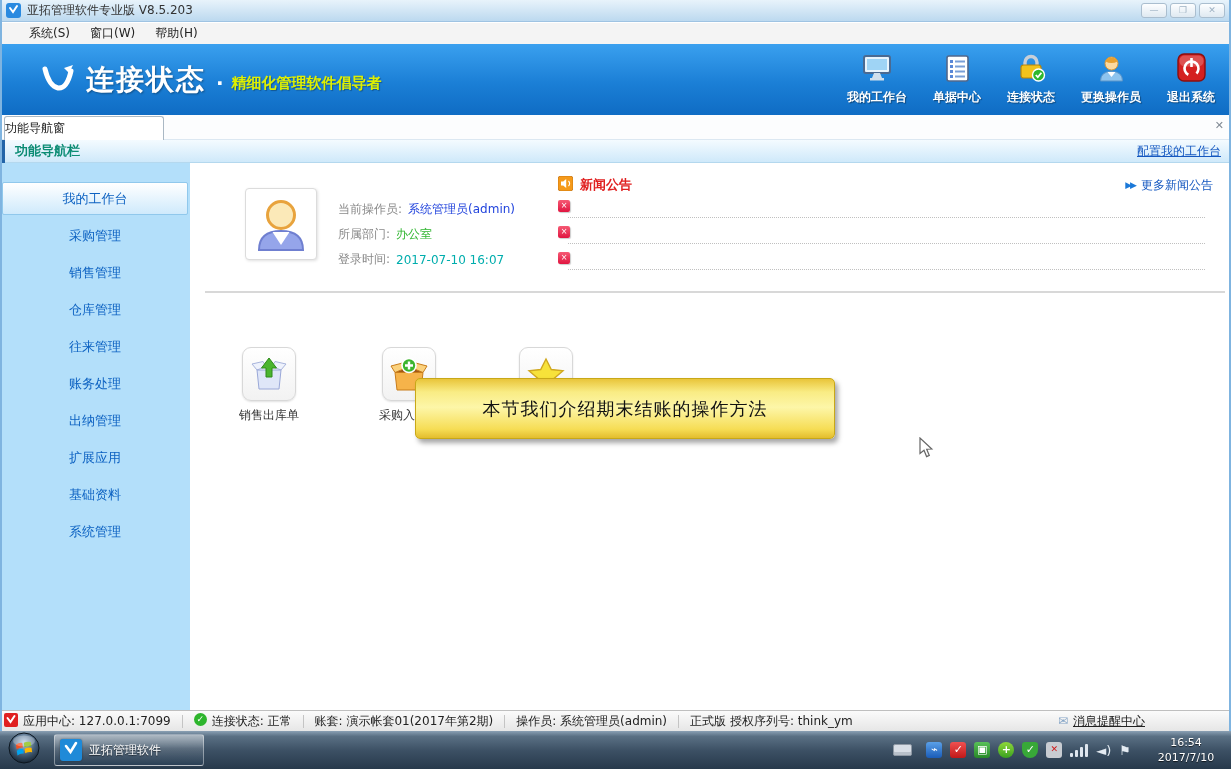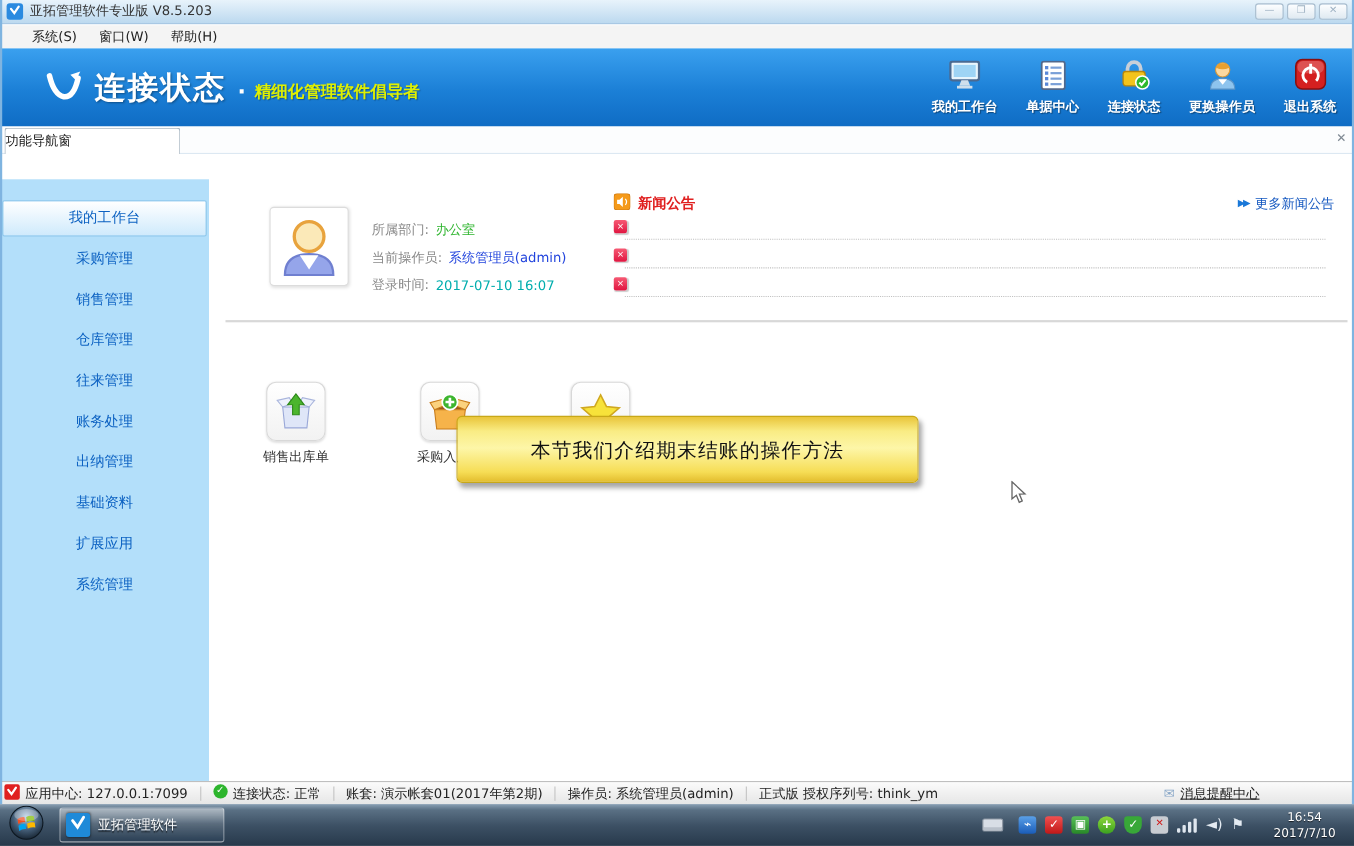--- a/index.html
+++ b/index.html
@@ -247,53 +247,58 @@
         <span class="lbl">退出系统</span>
       </div>
     </div>
   </div>
 
   <div class="tabstrip">
     <div class="tab-active">功能导航窗</div>
     <div class="tab-close">✕</div>
   </div>
 
+  <div class="sectionbar">
+    <div class="sec-accent"></div>
+    <div class="sec-title">功能导航栏</div>
+    <div class="sec-link">配置我的工作台</div>
+  </div>
 
   <div class="bodyarea">
     <div class="sidebar">
       <div class="side-item selected">我的工作台</div>
       <div class="side-item">采购管理</div>
       <div class="side-item">销售管理</div>
       <div class="side-item">仓库管理</div>
       <div class="side-item">往来管理</div>
       <div class="side-item">账务处理</div>
       <div class="side-item">出纳管理</div>
+      <div class="side-item">扩展应用</div>
       <div class="side-item">基础资料</div>
-      <div class="side-item">扩展应用</div>
       <div class="side-item">系统管理</div>
     </div>
 
     <div class="content">
 
       <div class="avatar-card">
         <svg width="60" height="60" viewBox="0 0 60 60">
           <circle cx="30" cy="21" r="13.5" fill="#fbe9b8" stroke="#e8a33d" stroke-width="3"></circle>
           <path d="M8 56 q0 -19 22 -19 q22 0 22 19 z" fill="#95a5ea" stroke="#6f7fd0" stroke-width="2"></path>
           <path d="M21.5 38 l8.5 13 l8.5 -13 z" fill="#fff"></path>
         </svg>
       </div>
 
       <div class="opinfo">
         <div class="row">
+          <span class="lab">当前操作员:</span>
+          <span class="val-op">系统管理员(admin)</span>
+        </div>
+        <div class="row">
           <span class="lab">所属部门:</span>
           <span class="val-dept">办公室</span>
-        </div>
-        <div class="row">
-          <span class="lab">当前操作员:</span>
-          <span class="val-op">系统管理员(admin)</span>
         </div>
         <div class="row">
           <span class="lab">登录时间:</span>
           <span class="val-time">2017-07-10 16:07</span>
         </div>
       </div>
 
       <div class="news">
         <div class="news-head">
           <span>

